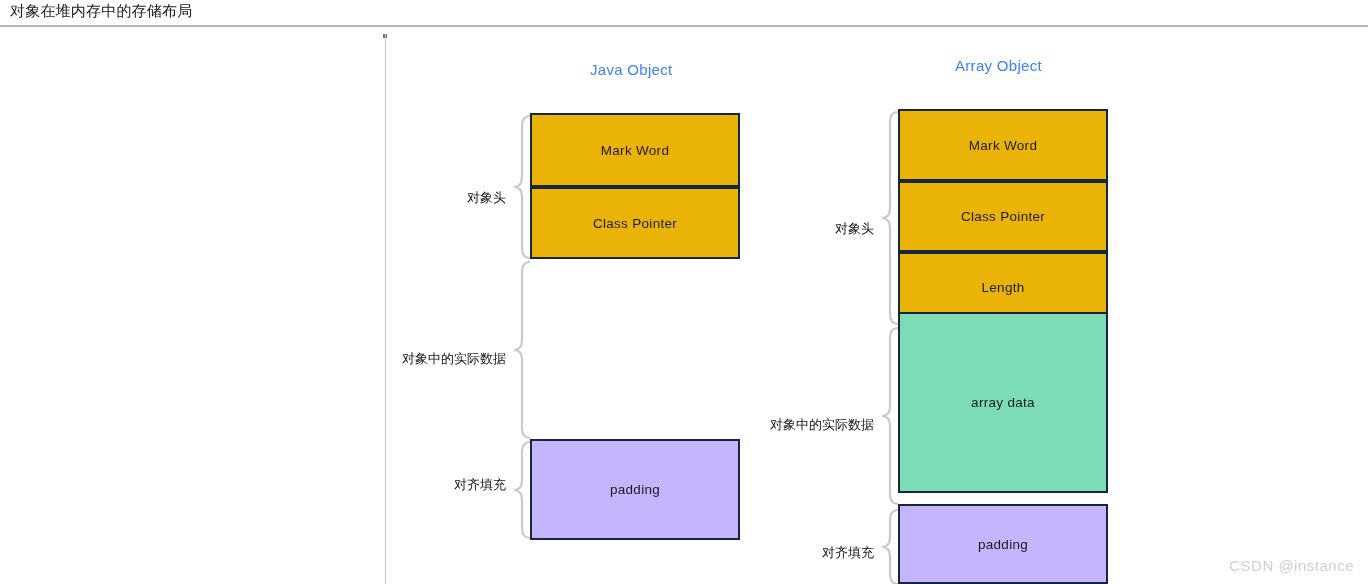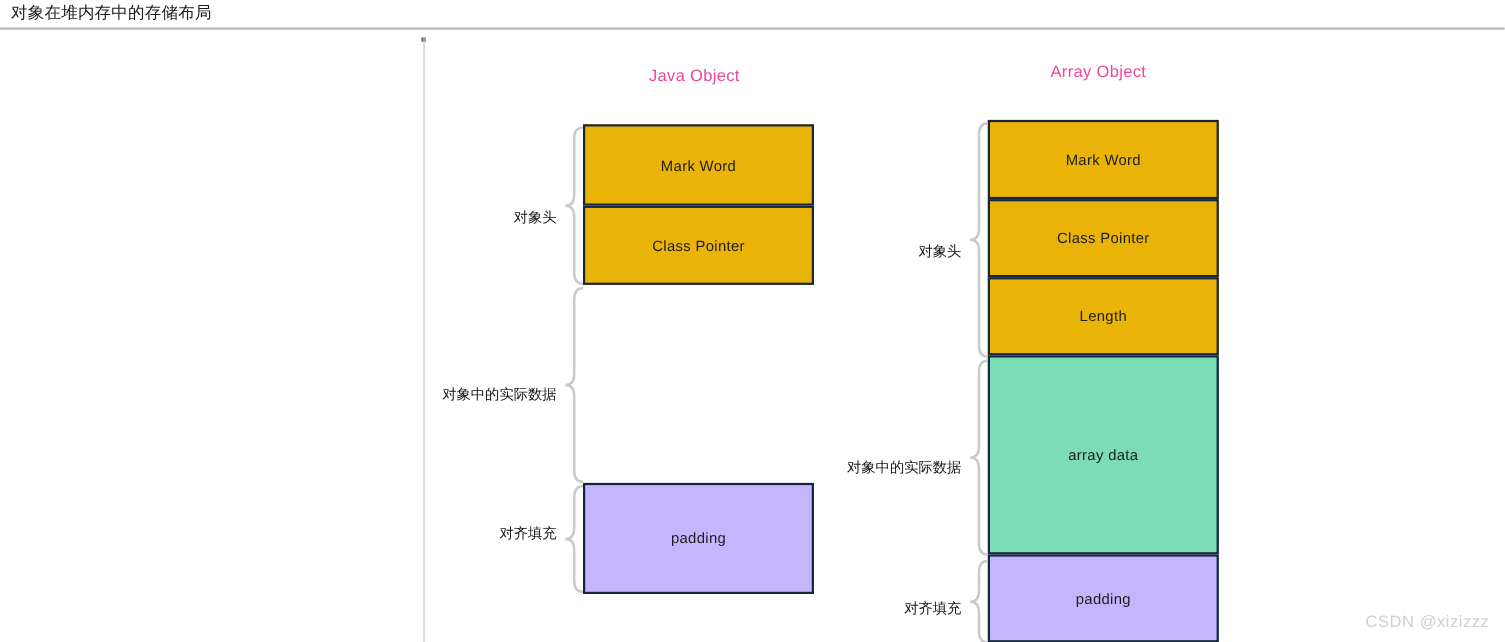--- a/index.html
+++ b/index.html
@@ -40,21 +40,21 @@
     position: absolute; left: 383px; top: 34px;
     width: 4px; height: 4px; background: #6f6f6f;
   }
 
   
   .diagram { position: absolute; left: 0; top: 27px; width: 1368px; height: 557px; }
 
   .obj-title {
     position: absolute;
     font-size: 15px;
-    color: #ec4899;
+    color: #3b82f6;
     white-space: nowrap;
     letter-spacing: 0.3px;
   }
 
   .stack { position: absolute; }
 
   .seg {
     position: absolute;
     left: 0;
     width: 100%;
@@ -137,21 +137,21 @@
       </svg>
     </div>
     <div class="group-label" style="left:398px; top:434px; width:108px;">对齐填充</div>
 
     <div class="obj-title" style="left:955px; top:30px;">Array Object</div>
 
     <div class="stack" style="left:898px; top:82px; width:210px; height:475px;">
       <div class="seg blue" style="top:0px;   height:72px;">Mark Word</div>
       <div class="seg blue" style="top:72px;  height:71px;">Class Pointer</div>
       <div class="seg blue" style="top:143px; height:71px;">Length</div>
-      <div class="seg green" style="top:214px; height:181px;">array data</div>
+      <div class="seg green" style="top:203px; height:181px;">array data</div>
       <div class="seg gray" style="top:395px; height:80px;">padding</div>
     </div>
 
     <div class="brace" style="left:881px; top:84px;">
       <svg width="18" height="214" viewBox="0 0 18 214">
         <path d="M17 1 Q9 1 9 11 L9 97 Q9 107 1 107 Q9 107 9 117 L9 203 Q9 213 17 213" fill="none" stroke="#c9c9c9" stroke-width="2.2"></path>
       </svg>
     </div>
     <div class="group-label" style="left:766px; top:178px; width:108px;">对象头</div>
 
@@ -164,15 +164,15 @@
 
     <div class="brace" style="left:881px; top:482px;">
       <svg width="18" height="76" viewBox="0 0 18 76">
         <path d="M17 1 Q9 1 9 11 L9 28 Q9 38 1 38 Q9 38 9 48 L9 65 Q9 75 17 75" fill="none" stroke="#c9c9c9" stroke-width="2.2"></path>
       </svg>
     </div>
     <div class="group-label" style="left:766px; top:502px; width:108px;">对齐填充</div>
 
   </div>
 
-  <div class="watermark">CSDN @xizizzz</div>
+  <div class="watermark">CSDN @instance</div>
 
 </div>
 
 </body></html>

